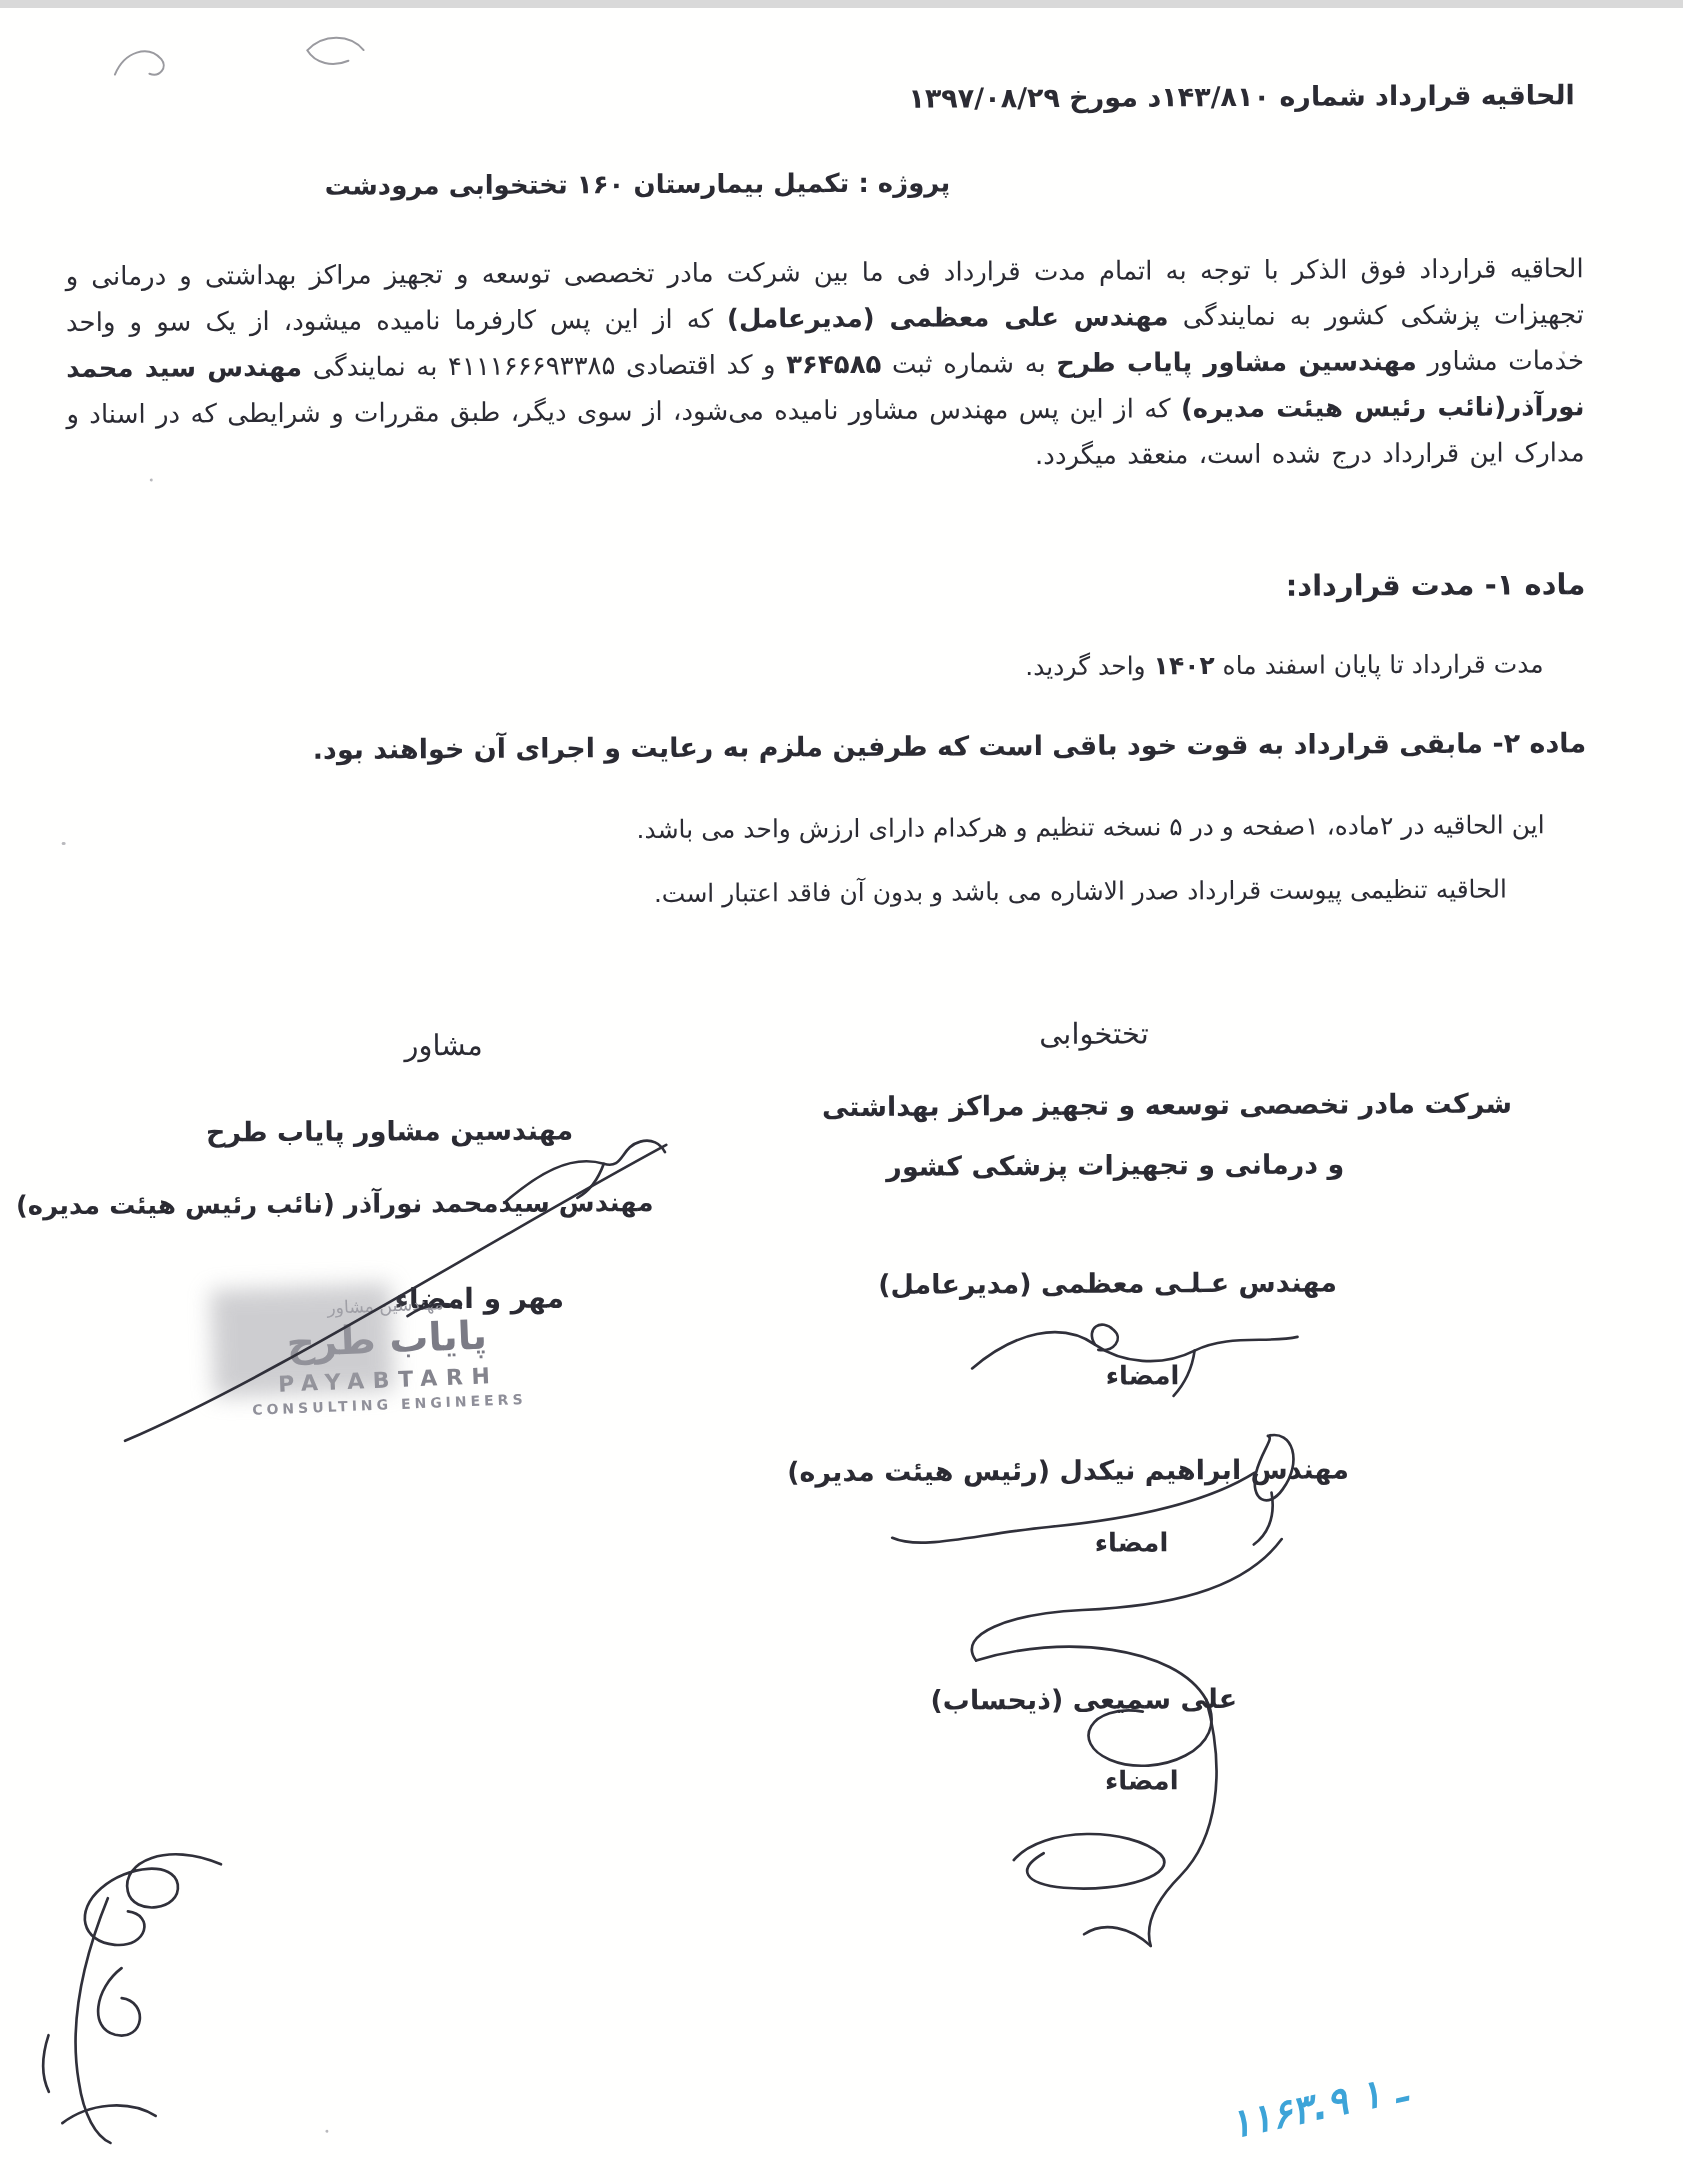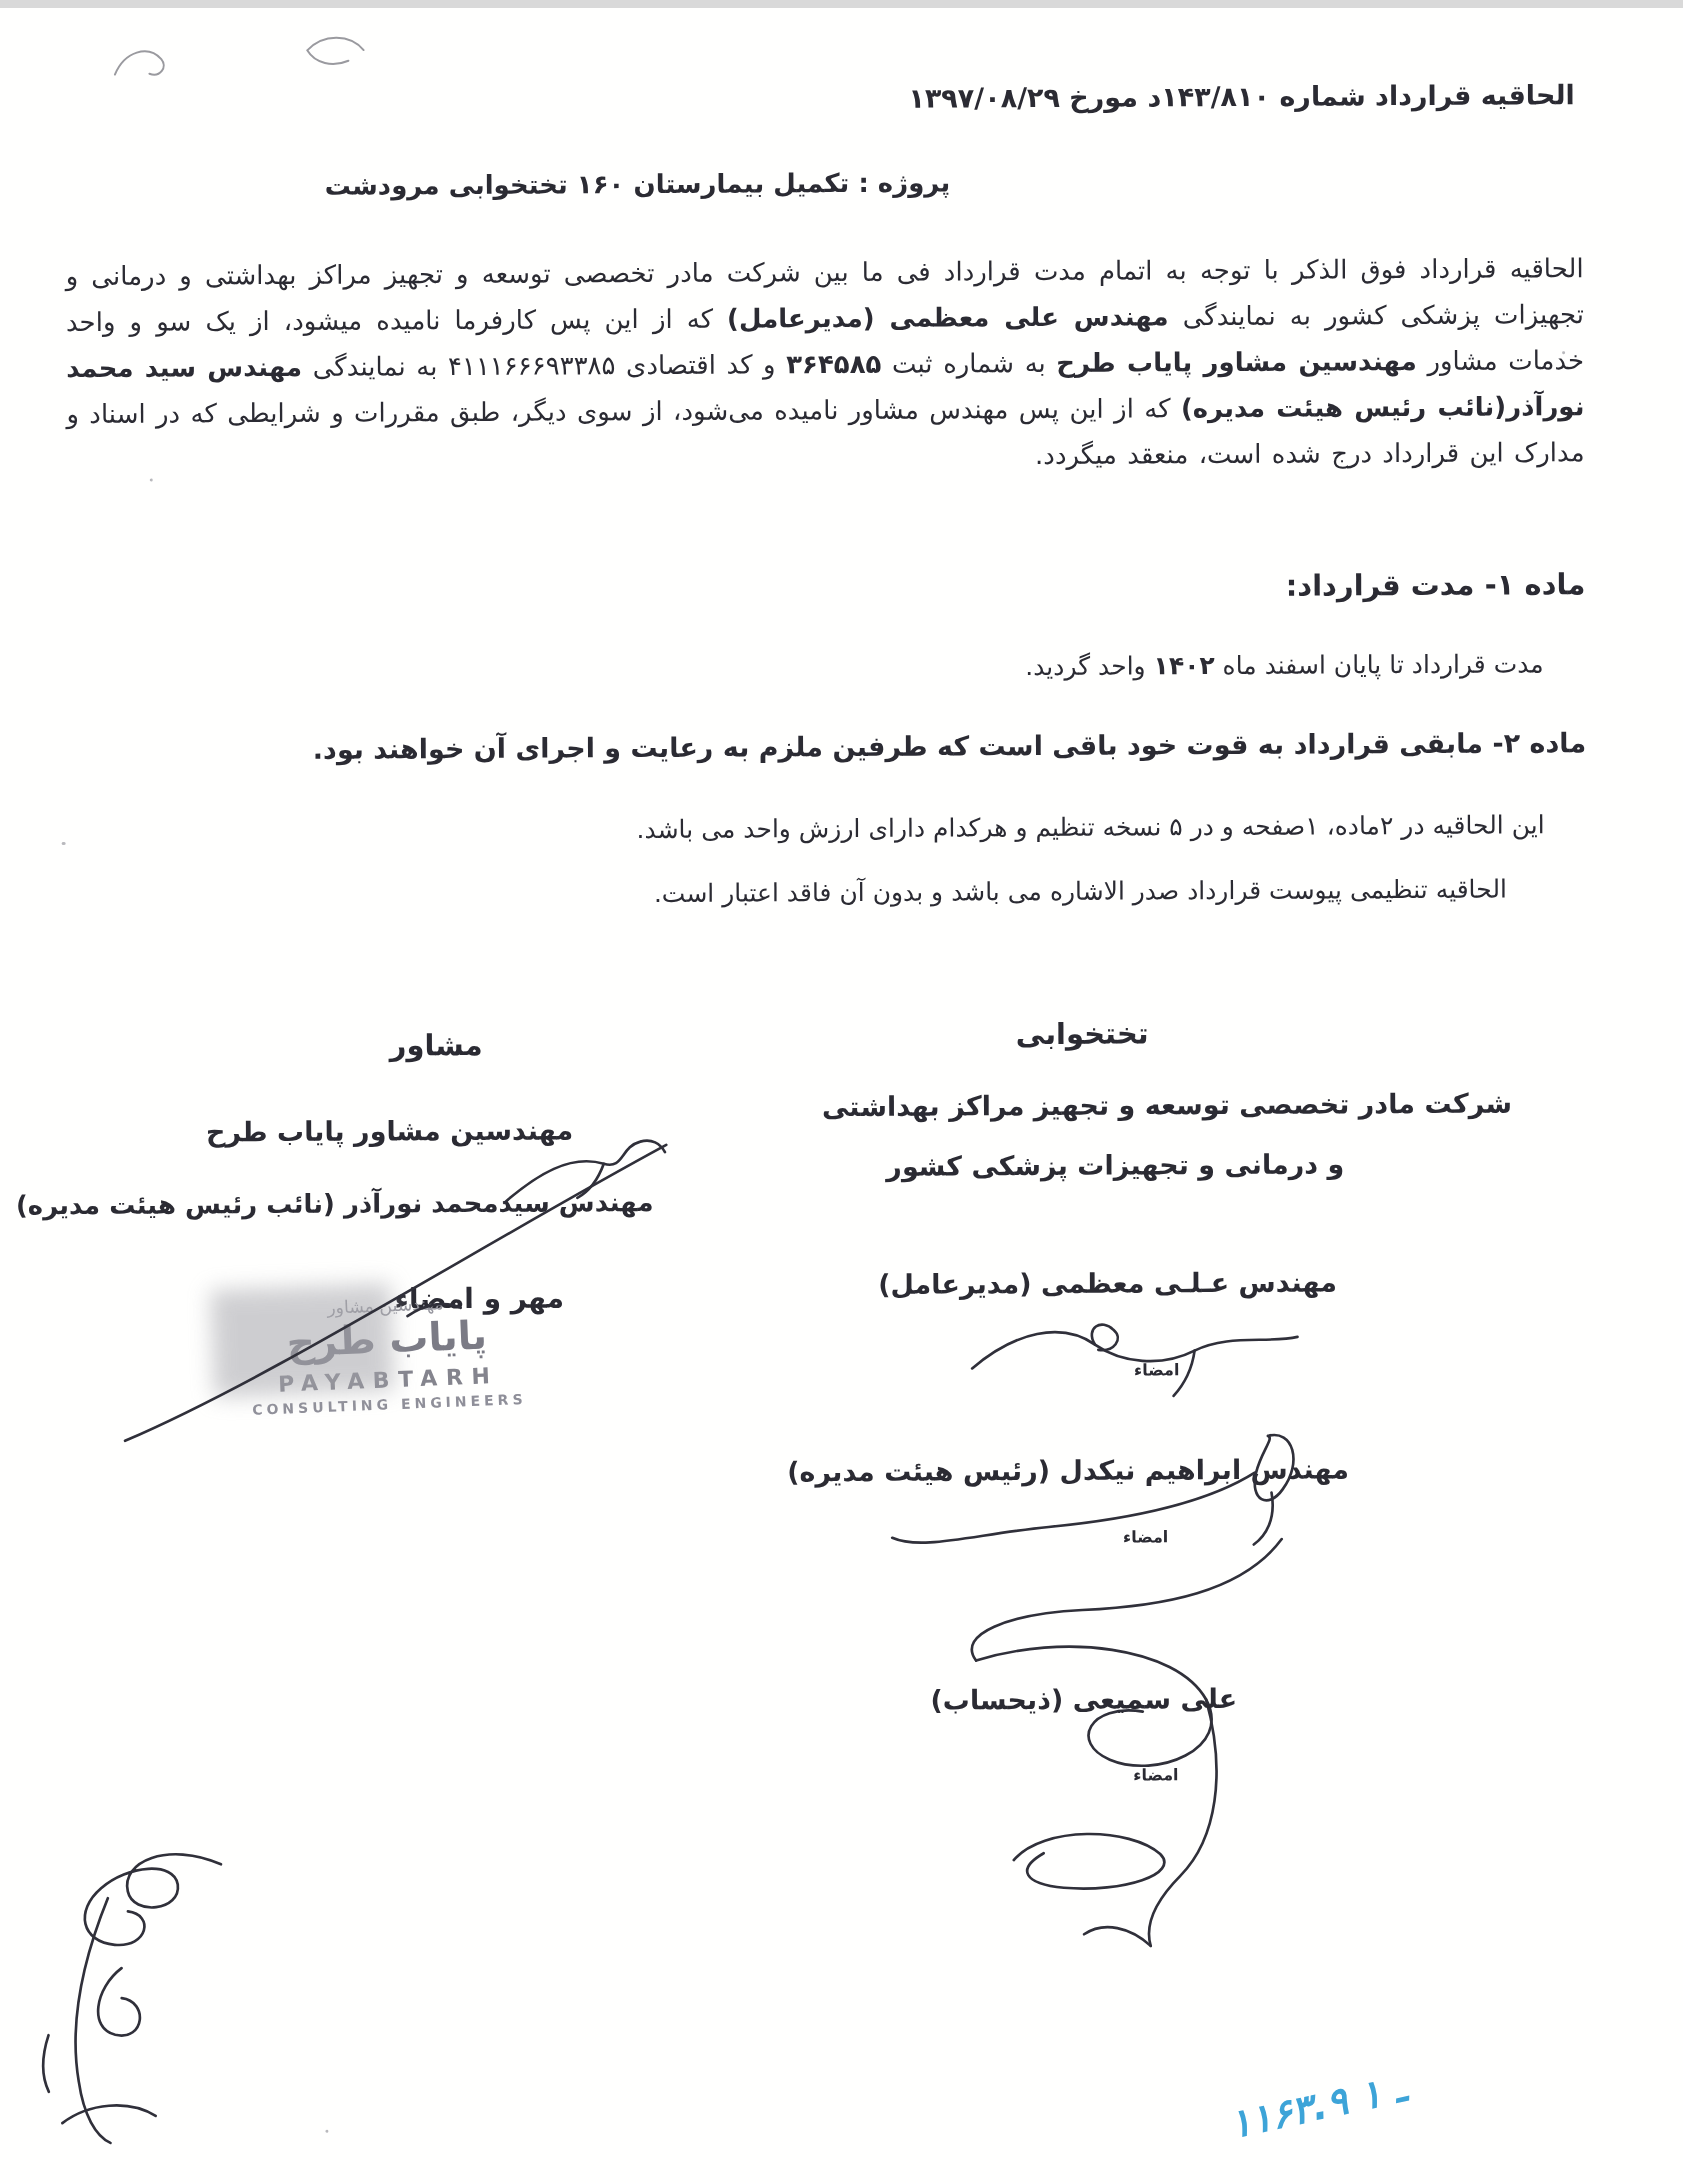--- a/index.html
+++ b/index.html
@@ -11,24 +11,24 @@
   }
   .skew{position:absolute;inset:0;transform:rotate(-0.3deg)}
   .abs{position:absolute;white-space:nowrap}
   .wrapblock{position:absolute;white-space:normal}
   .title{font-size:27px;font-weight:bold;letter-spacing:0.3px}
   .sub{font-size:26px;font-weight:bold}
   .body-par{font-size:26px;line-height:46px;text-align:justify;word-spacing:2px}
   .h1{font-size:29px;font-weight:bold}
   .line{font-size:25px}
   .bold-line{font-size:27px;font-weight:bold}
-  .col-title{font-size:29px;font-weight:bold}
+  .col-title{font-size:29px;font-weight:normal}
   .sig-name{font-size:27px;font-weight:bold}
   .org-name{font-size:27px;font-weight:bold}
-  .sign-label{font-size:16px;font-weight:bold}
+  .sign-label{font-size:26px;font-weight:bold}
   svg.sig{position:absolute;overflow:visible}
   svg.sig path{fill:none;stroke:#30303a;stroke-width:4;stroke-linecap:round}
   svg.sig.faint path{stroke:#9a9a9f;stroke-width:3}
   .stamp{
     position:absolute;left:200px;top:1285px;width:373px;height:143px;
     transform:rotate(-2deg);text-align:center;direction:rtl;
   }
   .stamp .blob{position:absolute;left:12px;top:-12px;width:180px;height:107px;background:#a6a6ac;filter:blur(10.7px);opacity:.55}
   .stamp .s1{font-size:17.3px;color:#97979f;letter-spacing:1.3px}
   .stamp .s2{font-size:39px;font-weight:bold;color:#7b7b85;letter-spacing:5.3px;margin-top:1.3px}

